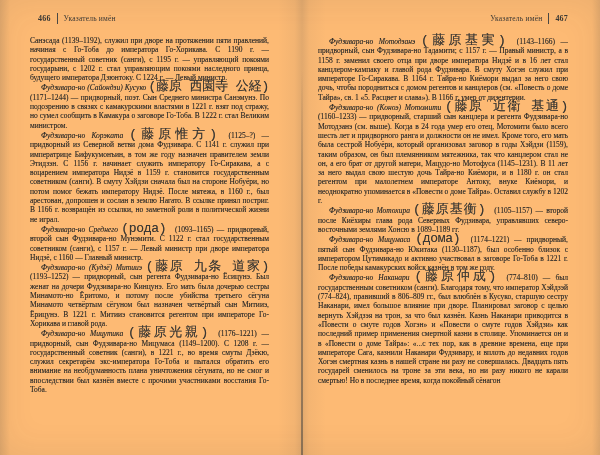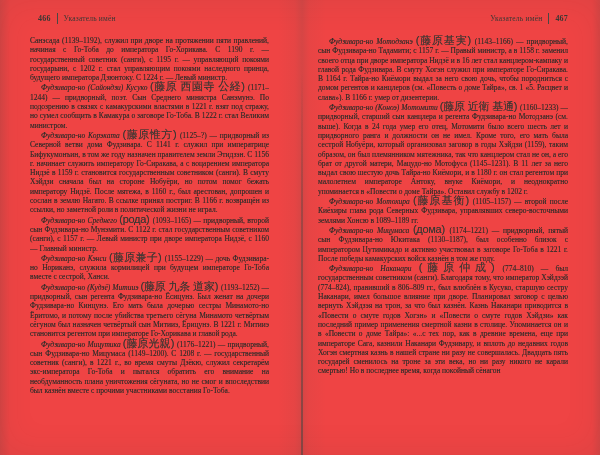--- a/index.html
+++ b/index.html
@@ -2,21 +2,21 @@
 <html><head>
 <meta charset="utf-8">
 <style>
   html,body{margin:0;padding:0;}
   body{
     width:600px;height:455px;position:relative;overflow:hidden;
     background:#d8d7d3;
     font-family:"Liberation Serif","DejaVu Serif",serif;
   }
   .spread{
-    position:absolute;inset:0;background:#ef4444;
+    position:absolute;inset:0;background:#fdba74;
     box-shadow:inset 0 0 35px rgba(60,58,54,0.10);
   }
   
   .gutter-shadow{
     position:absolute;left:278px;top:0;width:48px;height:455px;
     background:linear-gradient(to right,
       rgba(80,78,74,0) 0%,
       rgba(80,78,74,0.06) 35%,
       rgba(80,78,74,0.16) 50%,
       rgba(80,78,74,0.05) 65%,
@@ -56,22 +56,22 @@
     position:absolute;top:36px;color:#2f2d2a;
     font-size:7.5px;line-height:9.3px;text-align:justify;
     text-shadow:0 0 0.4px rgba(47,45,42,0.55);
   }
   .col-left{left:30px;width:239px;}
   .col-right{left:318px;width:250px;}
   .entry{margin:0;}
   .entry.indent{text-indent:11px;}
   .entry-name{font-style:italic;}
   .entry-kanji{
-    font-size:11px;letter-spacing:-0.3px;color:#3a3834;
-    font-family:Liberation Sans, sans-serif;
+    font-size:13px;letter-spacing:-0.3px;color:#3a3834;
+    font-family:Liberation Mono, monospace;
   }
 </style>
 </head>
 <body>
 
 <div class="spread">
 
   <div class="hdr hdr-left">
     <span class="page-num">466</span>
     <span class="hdr-bar"></span>
@@ -82,21 +82,20 @@
     <span class="running-title">Указатель имён</span>
     <span class="hdr-bar"></span>
     <span class="page-num">467</span>
   </div>
 
   <div class="col col-left">
       <p class="entry">Санэсада (1139–1192), служил при дворе на протяжении пяти правлений, начиная с Го-Тоба до императора Го-Хорикава. С 1190 г. — государственный советник (санги), с 1195 г. — управляющий покоями государыни, с 1202 г. стал управляющим покоями наследного принца, будущего императора Дзюнтоку. С 1224 г. — Левый министр.</p>
       <p class="entry indent"><span class="entry-name">Фудзивара-но (Сайондзи) Кусуко </span><span class="entry-kanji">(藤原 西園寺 公経) </span>(1171–1244) — придворный, поэт. Сын Среднего министра Санэмунэ. По подозрению в связях с камакурскими властями в 1221 г. взят под стражу, но сумел сообщить в Камакура о заговоре Го-Тоба. В 1222 г. стал Великим министром.</p>
       <p class="entry indent"><span class="entry-name">Фудзивара-но Корэката </span><span class="entry-kanji">(藤原惟方) </span>(1125–?) — придворный из Северной ветви дома Фудзивара. С 1141 г. служил при императрице Бифукумонъин, в том же году назначен правителем земли Этидзэн. С 1156 г. начинает служить императору Го-Сиракава, а с воцарением императора Нидзё в 1159 г. становится государственным советником (санги). В смуту Хэйдзи сначала был на стороне Нобуёри, но потом помог бежать императору Нидзё. После мятежа, в 1160 г., был арестован, допрошен и сослан в землю Нагато. В ссылке принял постриг. В 1166 г. возвращён из ссылки, но заметной роли в политической жизни не играл.</p>
       <p class="entry indent"><span class="entry-name">Фудзивара-но Среднего </span><span class="entry-kanji">(рода) </span>(1093–1165) — придворный, второй сын Фудзивара-но Мунэмити. С 1122 г. стал государственным советником (санги), с 1157 г. — Левый министр при дворе императора Нидзё, с 1160 — Главный министр.</p>
-      <p class="entry indent"><span class="entry-name">Фудзивара-но Кэнси </span><span class="entry-kanji">(藤原兼子) </span>(1155–1229) — дочь Фудзивара-но Нориканэ, служила кормилицей при будущем императоре Го-Тоба вместе с сестрой, Ханси.</p>
       <p class="entry indent"><span class="entry-name">Фудзивара-но (Кудзё) Митииэ </span><span class="entry-kanji">(藤原 九条 道家) </span>(1193–1252) — придворный, сын регента Фудзивара-но Ёсицунэ. Был женат на дочери Фудзивара-но Кинцунэ. Его мать была дочерью сестры Минамото-но Ёритомо, и потому после убийства третьего сёгуна Минамото четвёртым сёгуном был назначен четвёртый сын Митииэ, Ёрицунэ. В 1221 г. Митииэ становится регентом при императоре Го-Хорикава и главой рода.</p>
       <p class="entry indent"><span class="entry-name">Фудзивара-но Мицутика </span><span class="entry-kanji">(藤原光親) </span>(1176–1221) — придворный, сын Фудзивара-но Мицумаса (1149–1200). С 1208 г. — государственный советник (санги), в 1221 г., во время смуты Дзёкю, служил секретарём экс-императора Го-Тоба и пытался обратить его внимание на необдуманность плана уничтожения сёгуната, но не смог и впоследствии был казнён вместе с прочими участниками восстания Го-Тоба.</p>
     </div>
   <div class="col col-right">
       <p class="entry indent"><span class="entry-name">Фудзивара-но Мотодзанэ </span><span class="entry-kanji">(藤原基実) </span>(1143–1166) — придворный, сын Фудзивара-но Тадамити; с 1157 г. — Правый министр, а в 1158 г. заменил своего отца при дворе императора Нидзё и в 16 лет стал канцлером-кампаку и главой рода Фудзивара. В смуту Хогэн служил при императоре Го-Сиракава. В 1164 г. Тайра-но Киёмори выдал за него свою дочь, чтобы породниться с домом регентов и канцлеров (см. «Повесть о доме Тайра», св. 1 «5. Расцвет и слава»). В 1166 г. умер от дизентерии.</p>
       <p class="entry indent"><span class="entry-name">Фудзивара-но (Коноэ) Мотомити </span><span class="entry-kanji">(藤原 近衛 基通) </span>(1160–1233) — придворный, старший сын канцлера и регента Фудзивара-но Мотодзанэ (см. выше). Когда в 24 года умер его отец, Мотомити было всего шесть лет и придворного ранга и должности он не имел. Кроме того, его мать была сестрой Нобуёри, который организовал заговор в годы Хэйдзи (1159), таким образом, он был племянником мятежника, так что канцлером стал не он, а его брат от другой матери, Мацудо-но Мотофуса (1145–1231). В 11 лет за него выдал свою шестую дочь Тайра-но Киёмори, и в 1180 г. он стал регентом при малолетнем императоре Антоку, внуке Киёмори, и неоднократно упоминается в «Повести о доме Тайра». Оставил службу в 1202 г.</p>
       <p class="entry indent"><span class="entry-name">Фудзивара-но Мотохира </span><span class="entry-kanji">(藤原基衡) </span>(1105–1157) — второй после Киёхиры глава рода Северных Фудзивара, управлявших северо-восточными землями Хонсю в 1089–1189 гг.</p>
       <p class="entry indent"><span class="entry-name">Фудзивара-но Мицумаса </span><span class="entry-kanji">(дома) </span>(1174–1221) — придворный, пятый сын Фудзивара-но Юкитака (1130–1187), был особенно близок с императором Цутимикадо и активно участвовал в заговоре Го-Тоба в 1221 г. После победы камакурских войск казнён в том же году.</p>
       <p class="entry indent"><span class="entry-name">Фудзивара-но Наканари </span><span class="entry-kanji">(藤原仲成) </span>(774–810) — был государственным советником (санги). Благодаря тому, что император Хэйдзэй (774–824), правивший в 806–809 гг., был влюблён в Кусуко, старшую сестру Наканари, имел большое влияние при дворе. Планировал заговор с целью вернуть Хэйдзэя на трон, за что был казнён. Казнь Наканари приводится в «Повести о смуте годов Хогэн» и «Повести о смуте годов Хэйдзи» как последний пример применения смертной казни в столице. Упоминается он и в «Повести о доме Тайра»: «...с тех пор, как в древние времена, еще при императоре Сага, казнили Наканари Фудзивару, и вплоть до недавних годов Хогэн смертная казнь в нашей стране ни разу не совершалась. Двадцать пять государей сменилось на троне за эти века, но ни разу никого не карали смертью! Но в последнее время, когда покойный сёнагон</p>
     </div>

